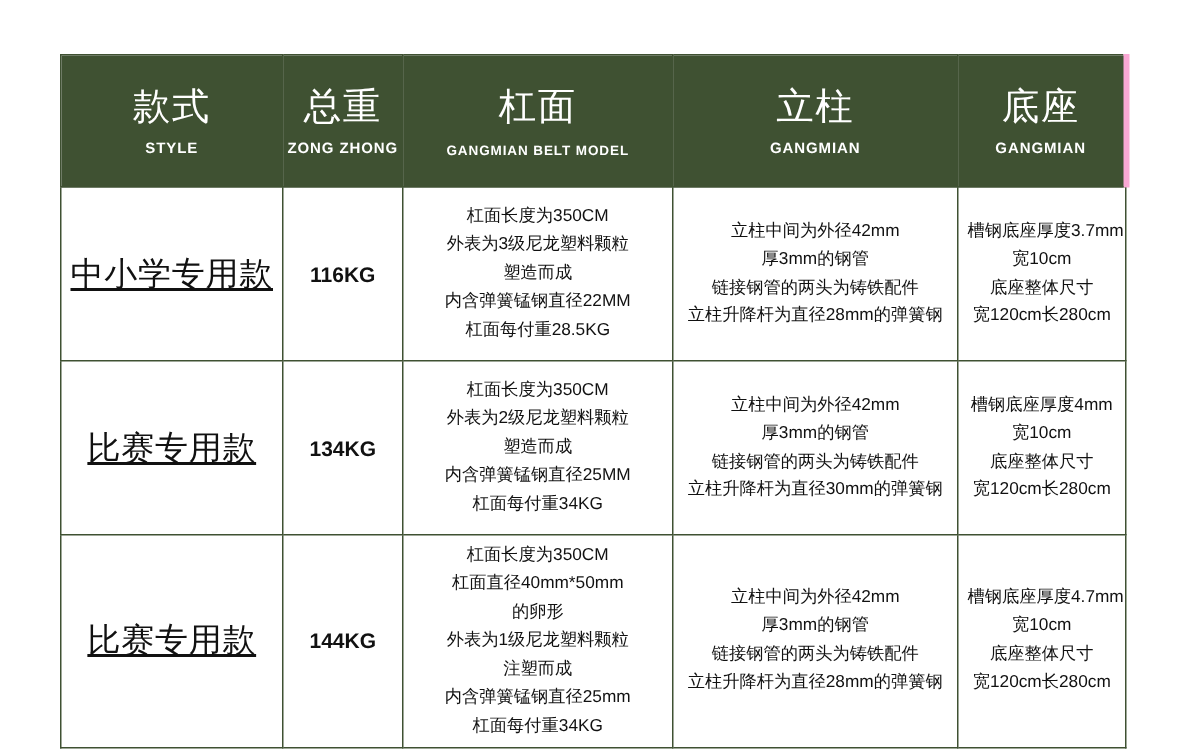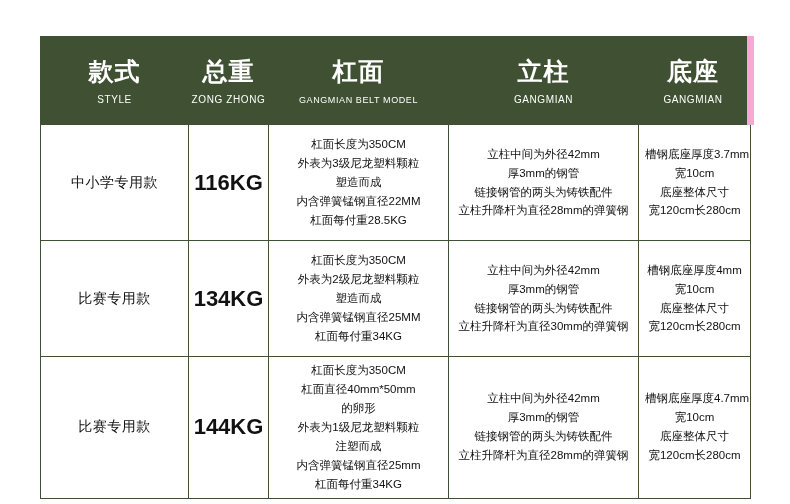--- a/index.html
+++ b/index.html
@@ -39,44 +39,45 @@
     height: 88px;
   }
   thead th {
     color: #ffffff;
     border-color: #ffffff;
     border-top: 1px solid #3f5132;
     border-bottom: 1px solid #3f5132;
     padding: 4px 2px;
   }
   thead th:first-child { border-left: 1px solid #3f5132; }
-  thead th:last-child  { border-right: 7px solid #f9a8d4; }
+  thead th:last-child  { border-right: 4px solid #f9a8d4; }
   .hd-cn {
     display: block;
     font-size: 25px;
-    font-weight: bold;
+    font-weight: normal;
     letter-spacing: 1px;
     line-height: 1.25;
   }
   .hd-en {
     display: block;
     margin-top: 7px;
     font-size: 10px;
     letter-spacing: 0.6px;
-    font-weight: normal;
+    font-weight: bold;
   }
   .hd-en.tiny { font-size: 9px; }
   tbody tr { height: 116px; }
   tbody td { color: #111111; }
   .c-style {
+    font-size: 22px;
+    letter-spacing: 0.5px;
+    text-decoration: underline;
+  }
+  .c-weight {
     font-size: 14px;
-    letter-spacing: 0.5px;
-  }
-  .c-weight {
-    font-size: 22px;
     font-weight: bold;
   }
   .c-lines {
     font-size: 11.5px;
     line-height: 1.65;
     padding: 4px 6px !important;
   }
   .c-lines .ln { display: block; white-space: nowrap; }
   col.col-style  { width: 148px; }
   col.col-weight { width: 80px; }

